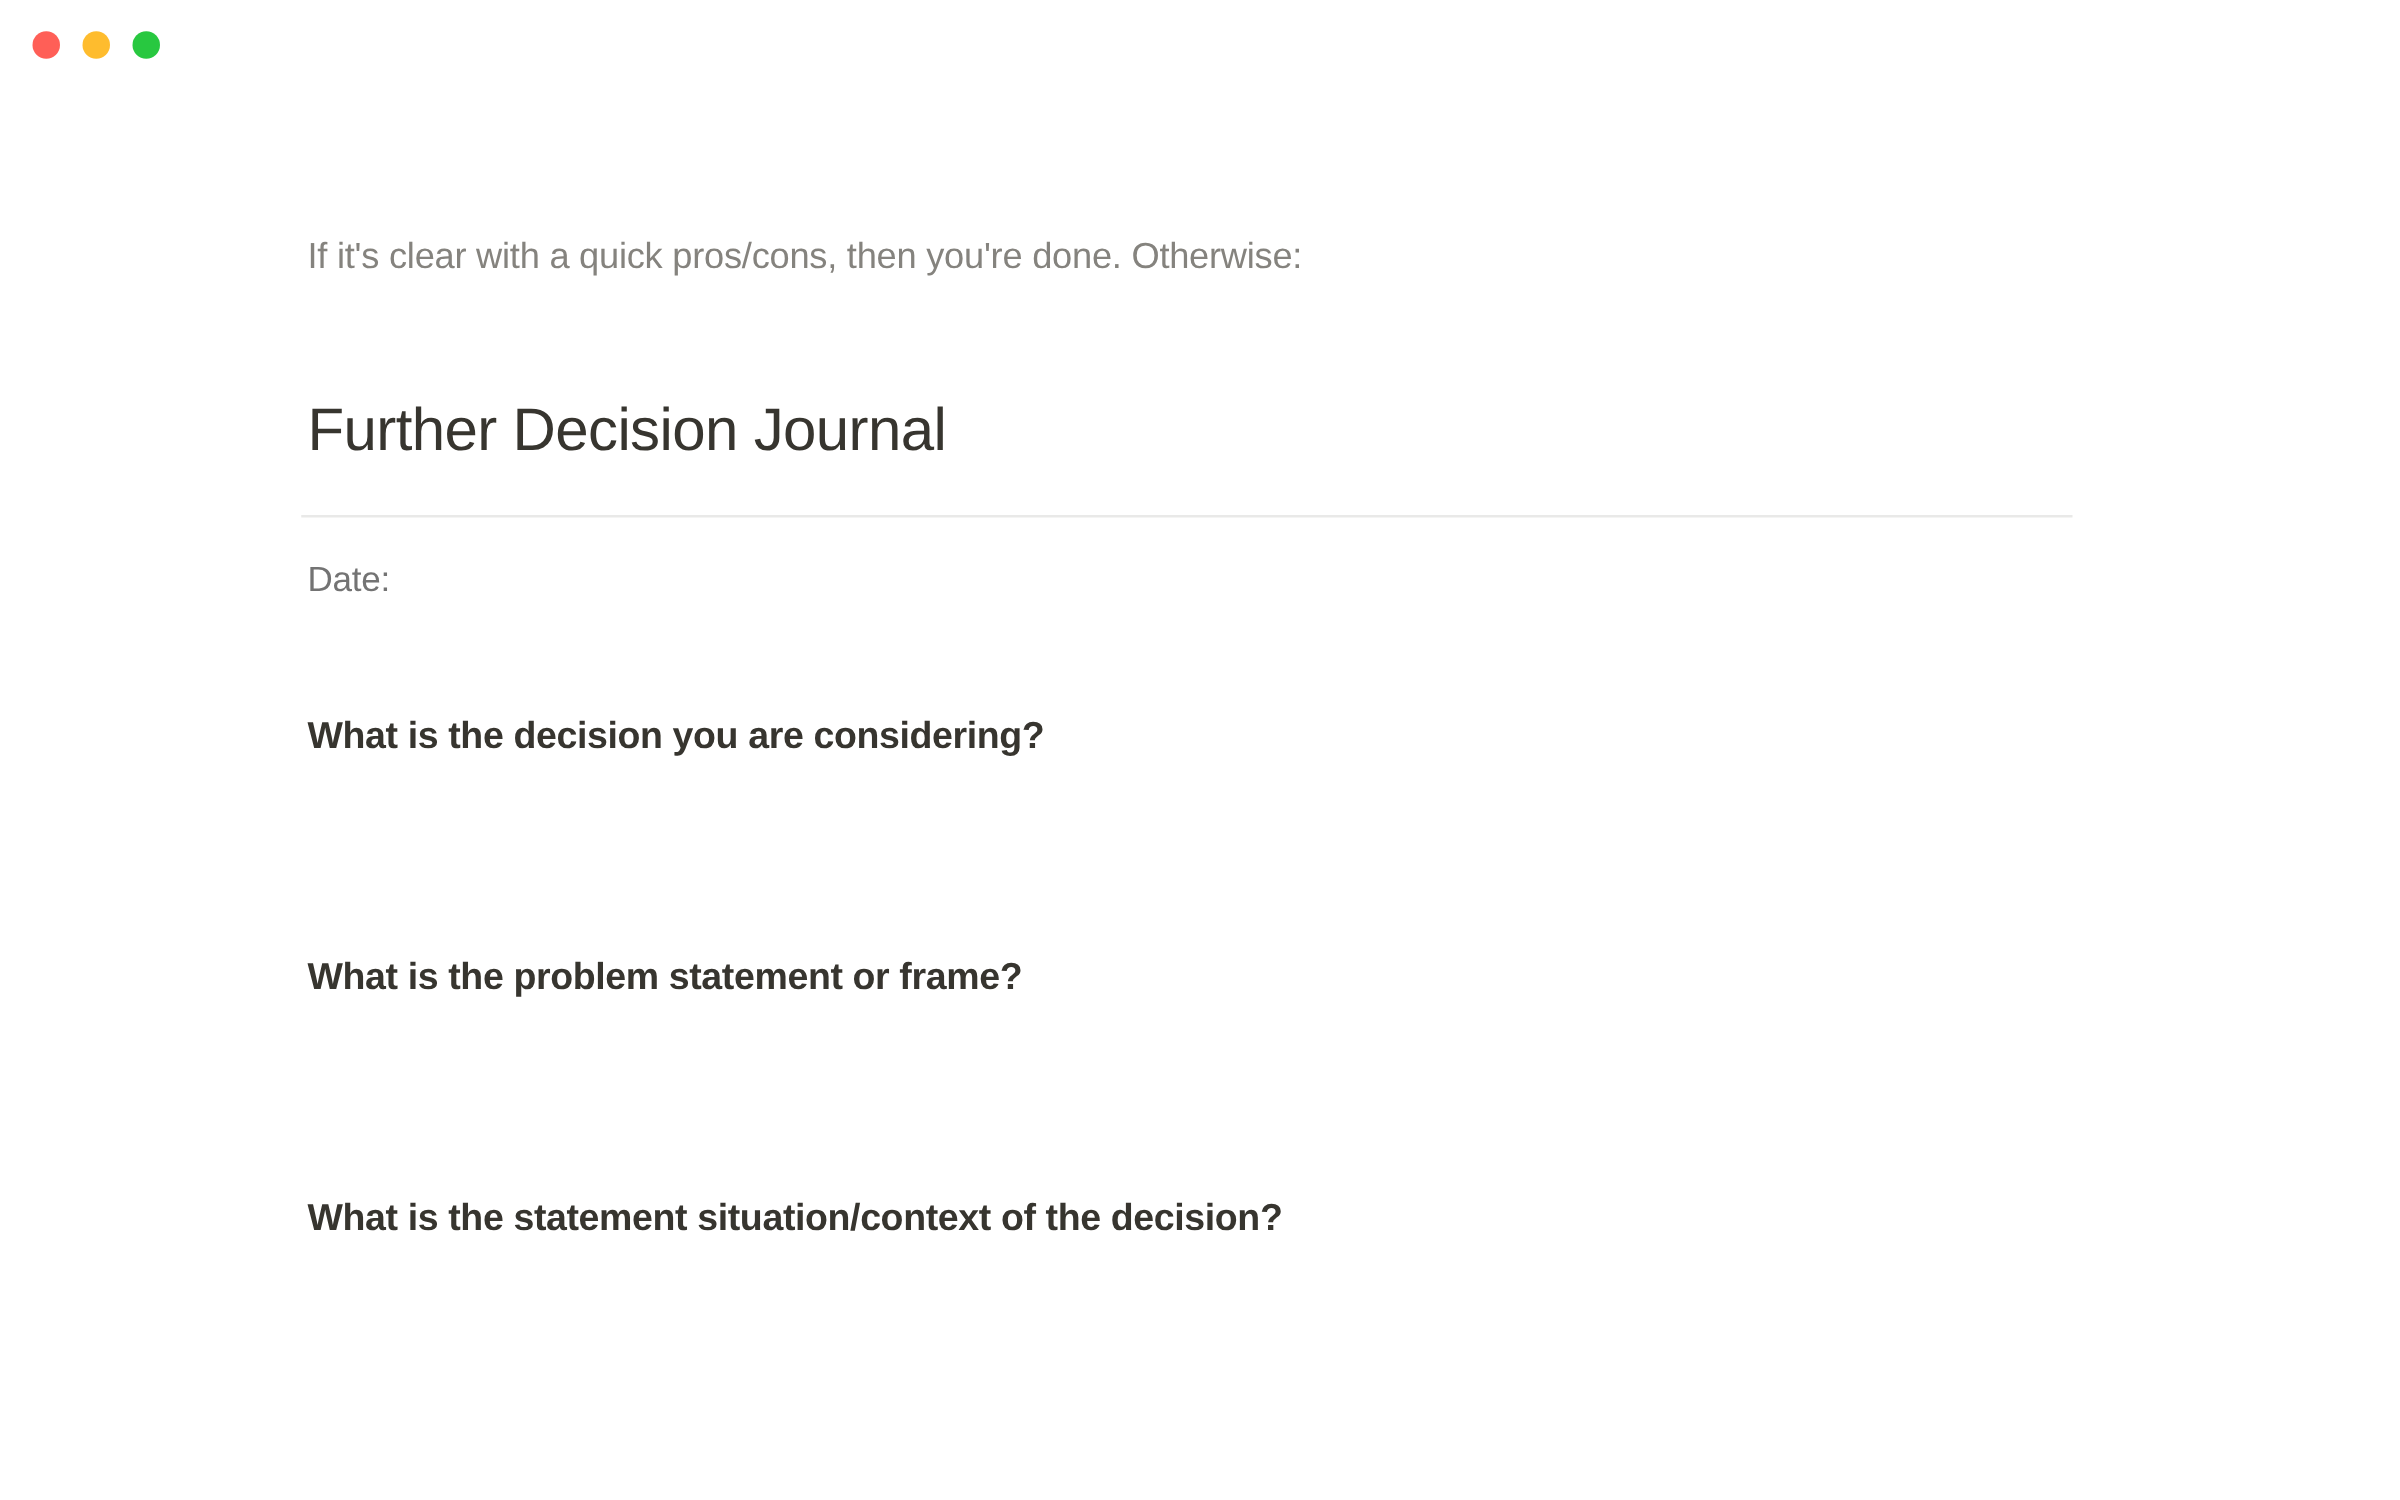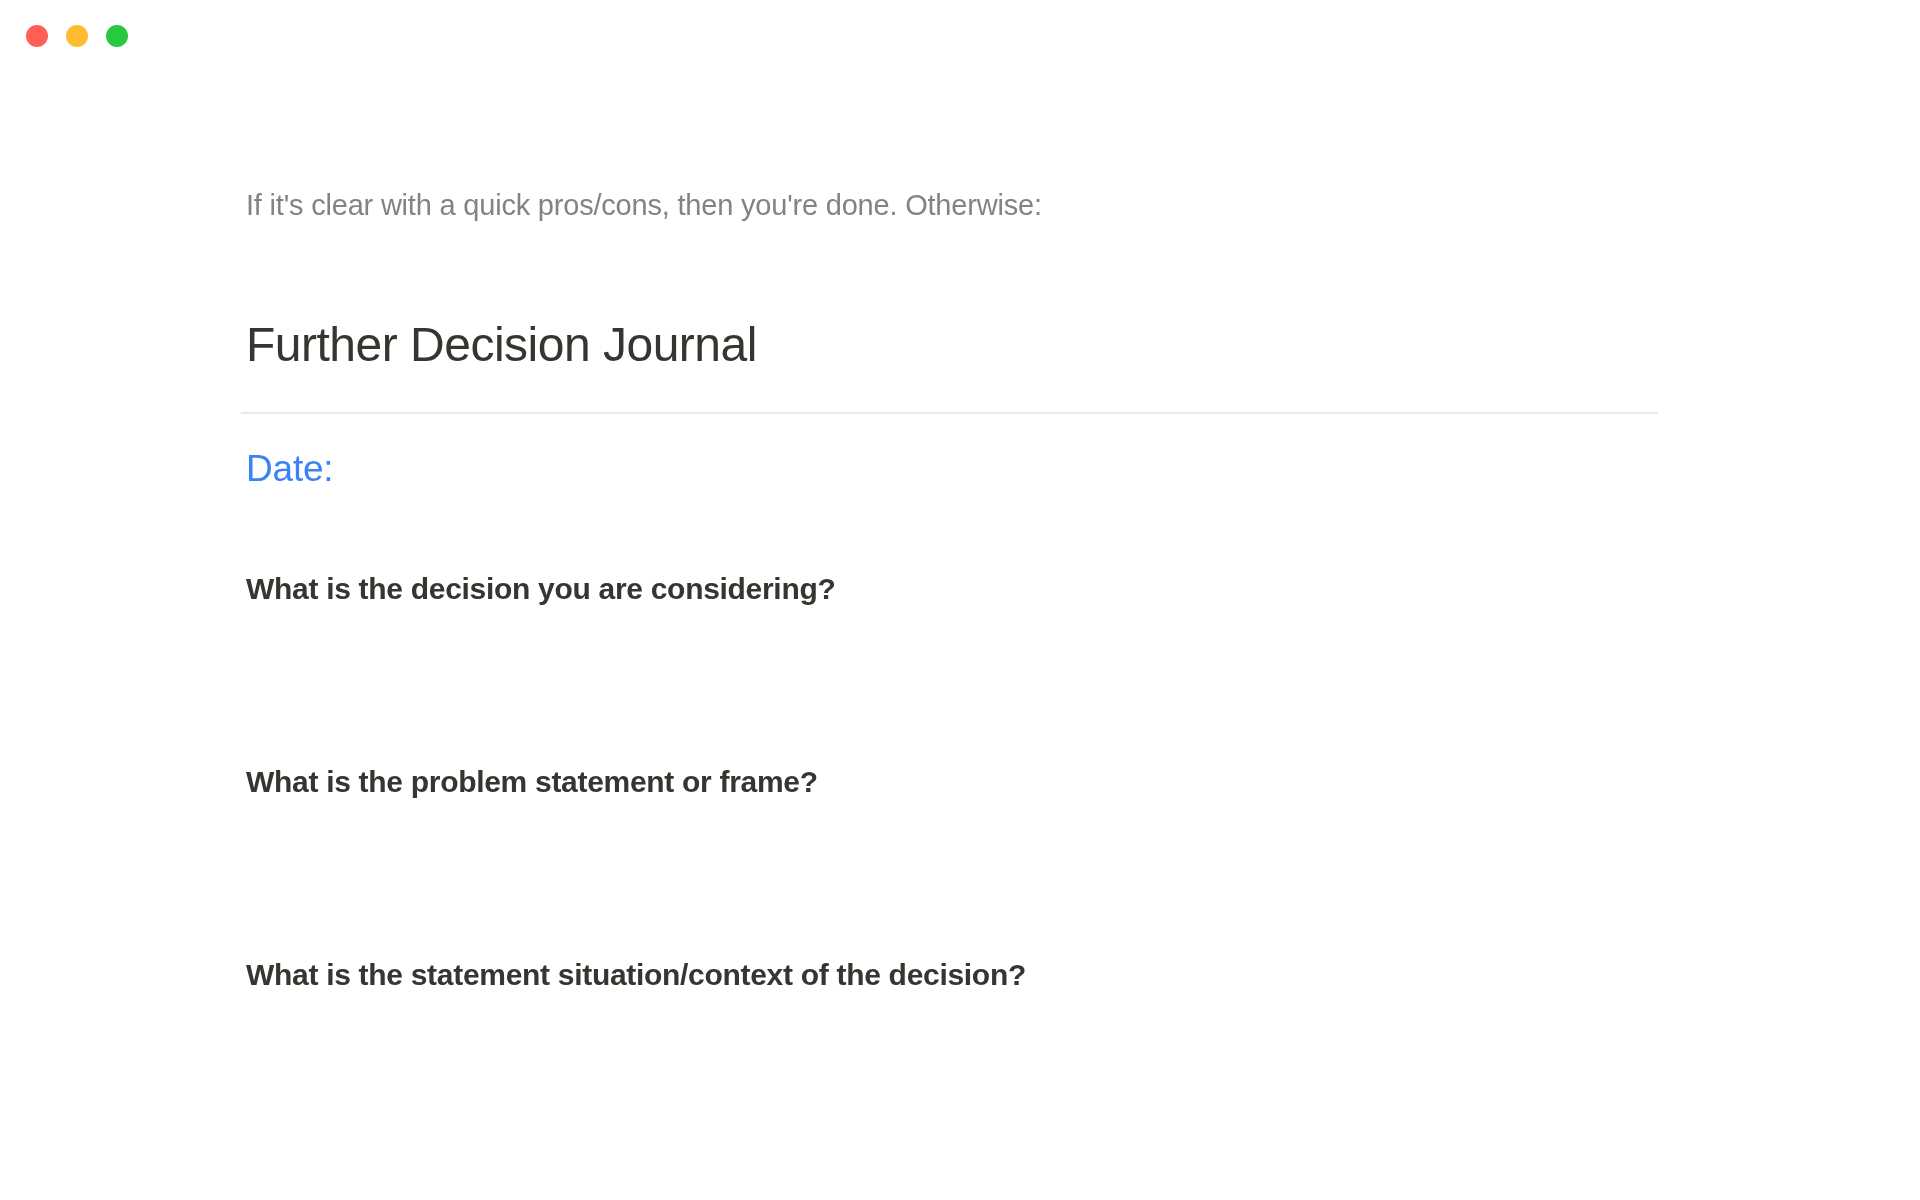--- a/index.html
+++ b/index.html
@@ -60,23 +60,23 @@
     top: 412px;
     left: -5px;
     width: 1417px;
     height: 2px;
     background: #e9e9e8;
   }
   .date-label {
     position: absolute;
     top: 448px;
     left: 0;
-    font-size: 37px;
+    font-size: 28px;
     letter-spacing: -0.2px;
-    color: #3b82f6;
+    color: #737373;
     white-space: nowrap;
   }
   .question {
     position: absolute;
     left: 0;
     font-size: 30px;
     font-weight: 700;
     letter-spacing: -0.3px;
     color: #37352f;
     white-space: nowrap;

